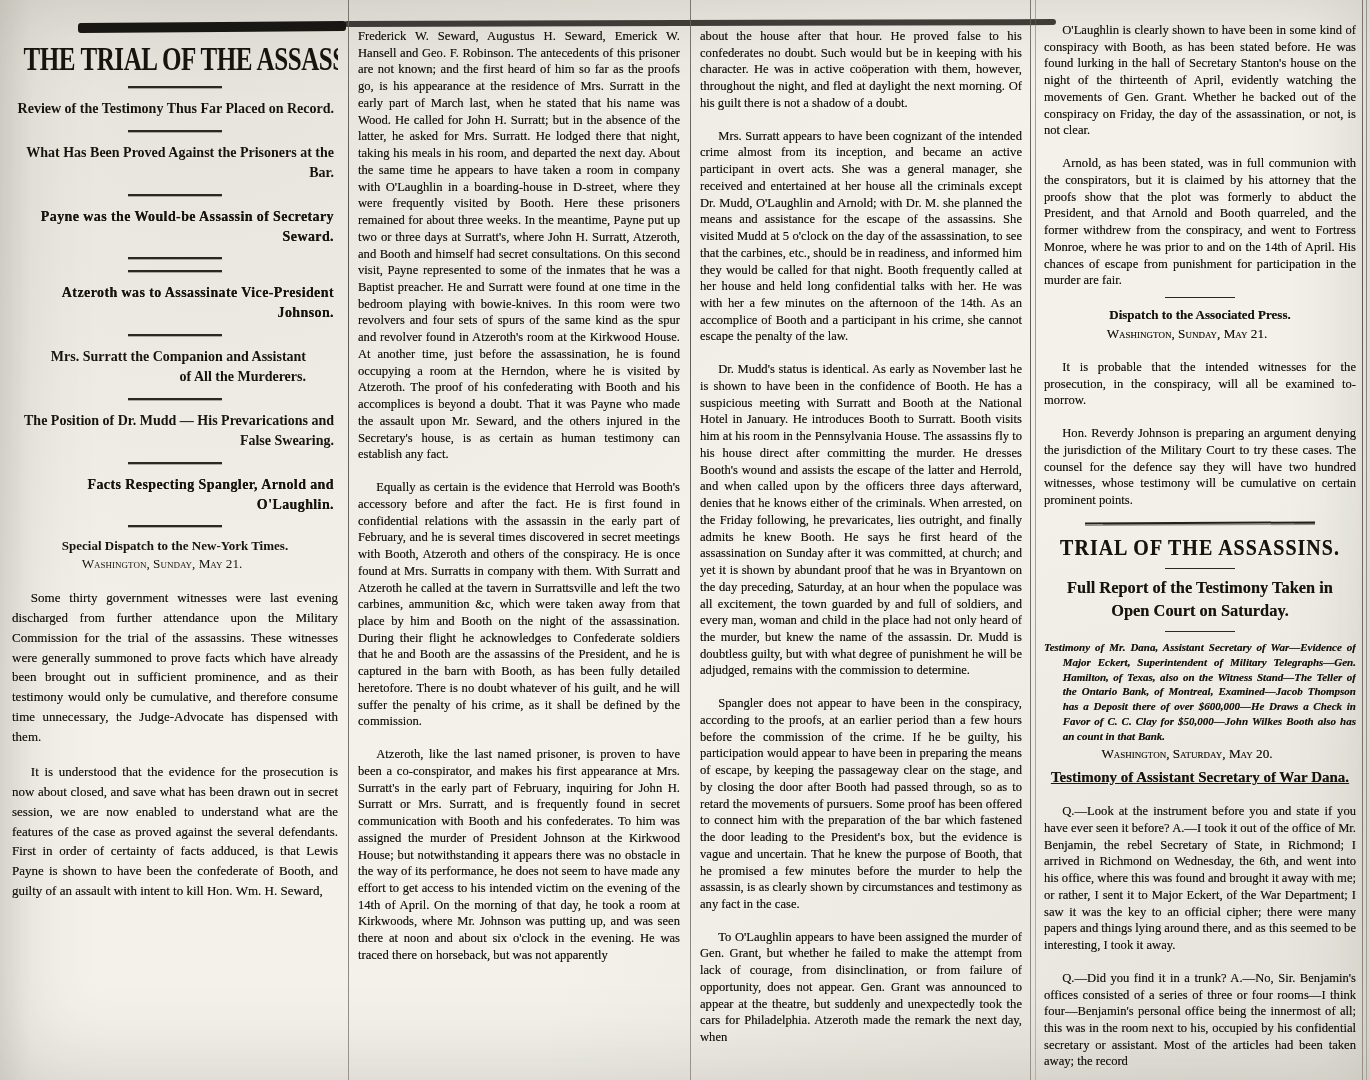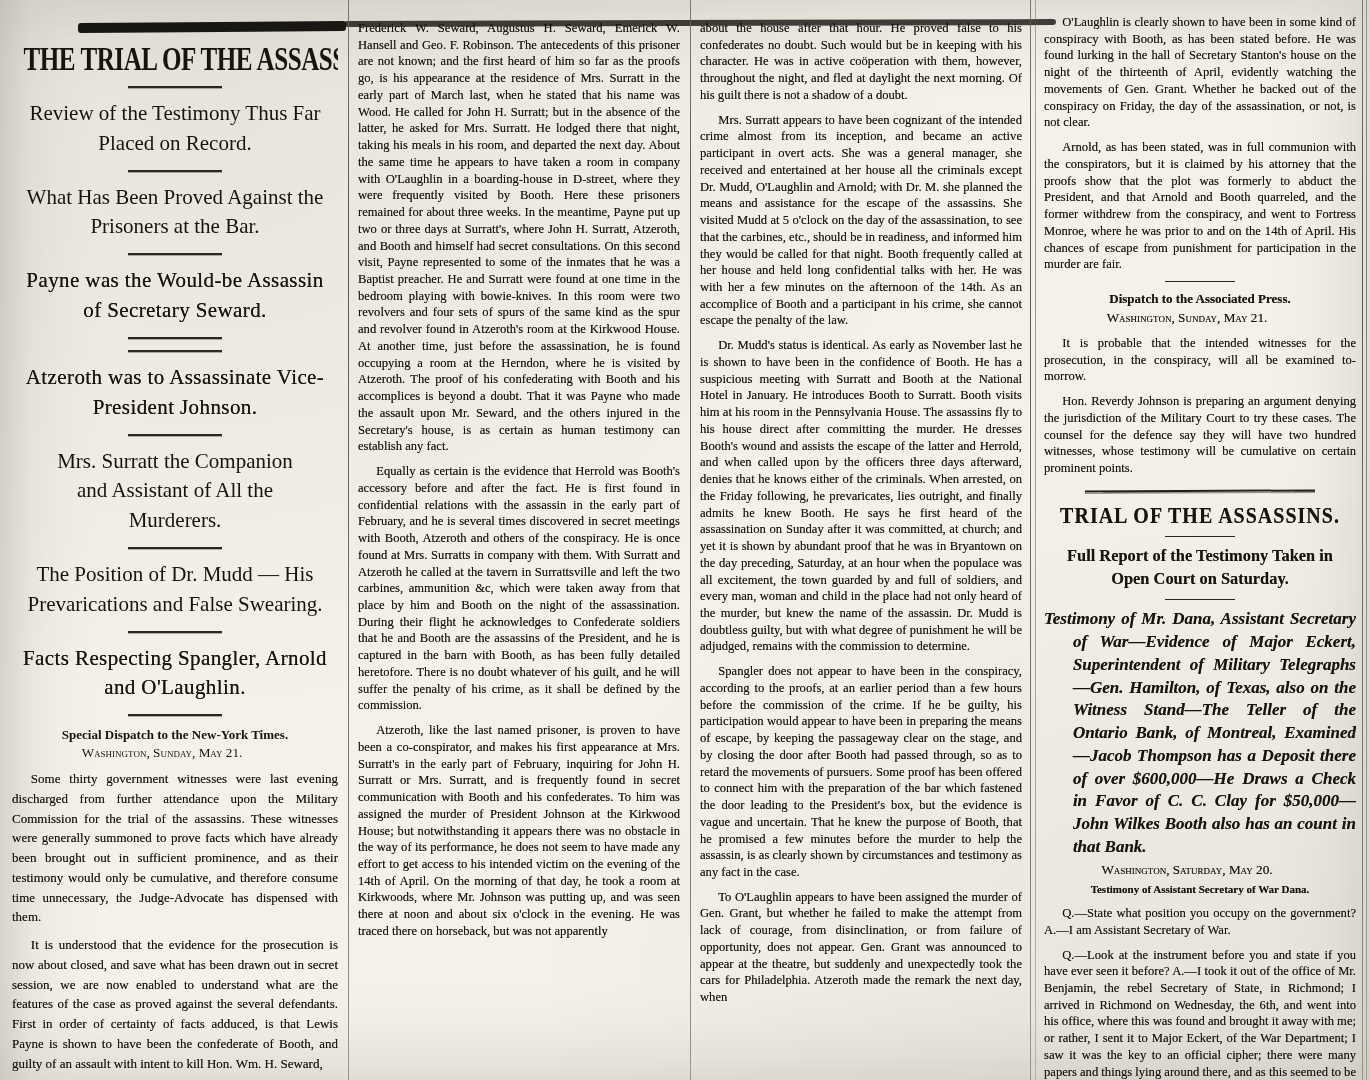--- a/index.html
+++ b/index.html
@@ -24,47 +24,47 @@
           background:linear-gradient(#6d685c, #3c3a33 20%, #6d685c 80%, #8d887a); opacity:.85; }
 
   .topbar { position:absolute; background:#191713; border-radius:3px; }
   #bar-a { left:78px; top:22px; width:268px; height:10px; transform:rotate(-0.4deg); }
   #bar-b { left:344px; top:20px; width:712px; height:6px; opacity:.82; transform:rotate(-0.15deg); }
 
   
   .mainhead { margin:44px 0 6px; text-align:center; font-weight:bold; font-size:27px;
               white-space:nowrap; transform:scale(0.93,1.22); transform-origin:center;
               letter-spacing:-0.5px; }
-  .subhead  { margin:7px 4px; text-align:center; font-weight:normal; font-size:21px;
+  .subhead  { margin:7px 4px; text-align:right; font-weight:bold; font-size:14px;
               line-height:1.42; }
   .subhead.antique { letter-spacing:.4px; text-shadow:0 0 .6px #3a352c; }
   .rule  { width:94px; margin:11px auto; border:0; border-top:2px solid #2b2821;
            box-shadow:0 1px 0 rgba(50,45,35,.35); }
   .rule-sm { width:70px; margin:8px auto; border:0; border-top:1.6px solid #2b2821; }
   .rule-wide { width:230px; margin:13px auto 9px; border:0; border-top:2.6px solid #221f19;
            box-shadow:0 1.5px 0 rgba(40,36,28,.45); transform:rotate(-0.3deg); }
 
   .credit   { text-align:center; font-weight:bold; font-size:13px; margin:8px 0 2px; }
   .dateline { text-align:center; padding-right:26px; font-size:13.2px;
               font-variant:small-caps; margin:2px 0 4px; }
 
   .bt { font-size:12.6px; line-height:1.33; text-align:justify;
         text-shadow:0 0 .45px rgba(25,20,12,.55); }
-  .bt p { margin:8px 0 1px; text-indent:1.45em; }
+  .bt p { margin:16px 0 1px; text-indent:1.45em; }
   .bt-lead { font-size:13px; line-height:1.52; }
 
   .head2 { text-align:center; font-weight:bold; font-size:20px; letter-spacing:1px;
            margin:10px 0 4px; transform:scaleY(1.12); }
   .subhead2 { text-align:center; font-weight:bold; font-size:16.4px; line-height:1.4;
            margin:8px 2px 2px; }
-  .summary { font-weight:bold; font-style:italic; font-size:17px; line-height:1.34;
+  .summary { font-weight:bold; font-style:italic; font-size:11px; line-height:1.34;
            text-align:justify; padding-left:1.7em; text-indent:-1.7em; margin:6px 0 2px;
            text-shadow:0 0 .6px rgba(25,20,12,.6); }
-  .t-head { text-align:center; font-weight:bold; font-size:11px; line-height:1.35;
-           margin:3px 0 2px; }
+  .t-head { text-align:center; font-weight:bold; font-size:15px; line-height:1.35;
+           margin:3px 0 2px;text-decoration:underline; }
 </style>
 </head>
 <body>
 
 <div class="page">
 
   <div class="topbar" id="bar-a"></div>
   <div class="topbar" id="bar-b"></div>
 
   <div class="vdiv" style="left:348px"></div>
@@ -125,18 +125,17 @@
     <p>Hon. Reverdy Johnson is preparing an argument denying the jurisdiction of the Military Court to try these cases. The counsel for the defence say they will have two hundred witnesses, whose testimony will be cumulative on certain prominent points.</p>
 
     <hr class="rule-wide">
     <div class="head2">TRIAL OF THE ASSASSINS.</div>
     <hr class="rule-sm">
     <div class="subhead2">Full Report of the Testimony Taken in Open Court on Saturday.</div>
     <hr class="rule-sm">
     <div class="summary">Testimony of Mr. Dana, Assistant Secretary of War—Evidence of Major Eckert, Superintendent of Military Telegraphs—Gen. Hamilton, of Texas, also on the Witness Stand—The Teller of the Ontario Bank, of Montreal, Examined—Jacob Thompson has a Deposit there of over $600,000—He Draws a Check in Favor of C. C. Clay for $50,000—John Wilkes Booth also has an count in that Bank.</div>
     <div class="dateline">Washington, Saturday, May 20.</div>
     <div class="t-head">Testimony of Assistant Secretary of War Dana.</div>
-    <p>Q.—State what position you occupy on the government? A.—I am Assistant Secretary of War.</p>
     <p>Q.—Look at the instrument before you and state if you have ever seen it before? A.—I took it out of the office of Mr. Benjamin, the rebel Secretary of State, in Richmond; I arrived in Richmond on Wednesday, the 6th, and went into his office, where this was found and brought it away with me; or rather, I sent it to Major Eckert, of the War Department; I saw it was the key to an official cipher; there were many papers and things lying around there, and as this seemed to be interesting, I took it away.</p>
     <p>Q.—Did you find it in a trunk? A.—No, Sir. Benjamin's offices consisted of a series of three or four rooms—I think four—Benjamin's personal office being the innermost of all; this was in the room next to his, occupied by his confidential secretary or assistant. Most of the articles had been taken away; the record</p>
   </div>
 
 </div>
 
 </body></html>

